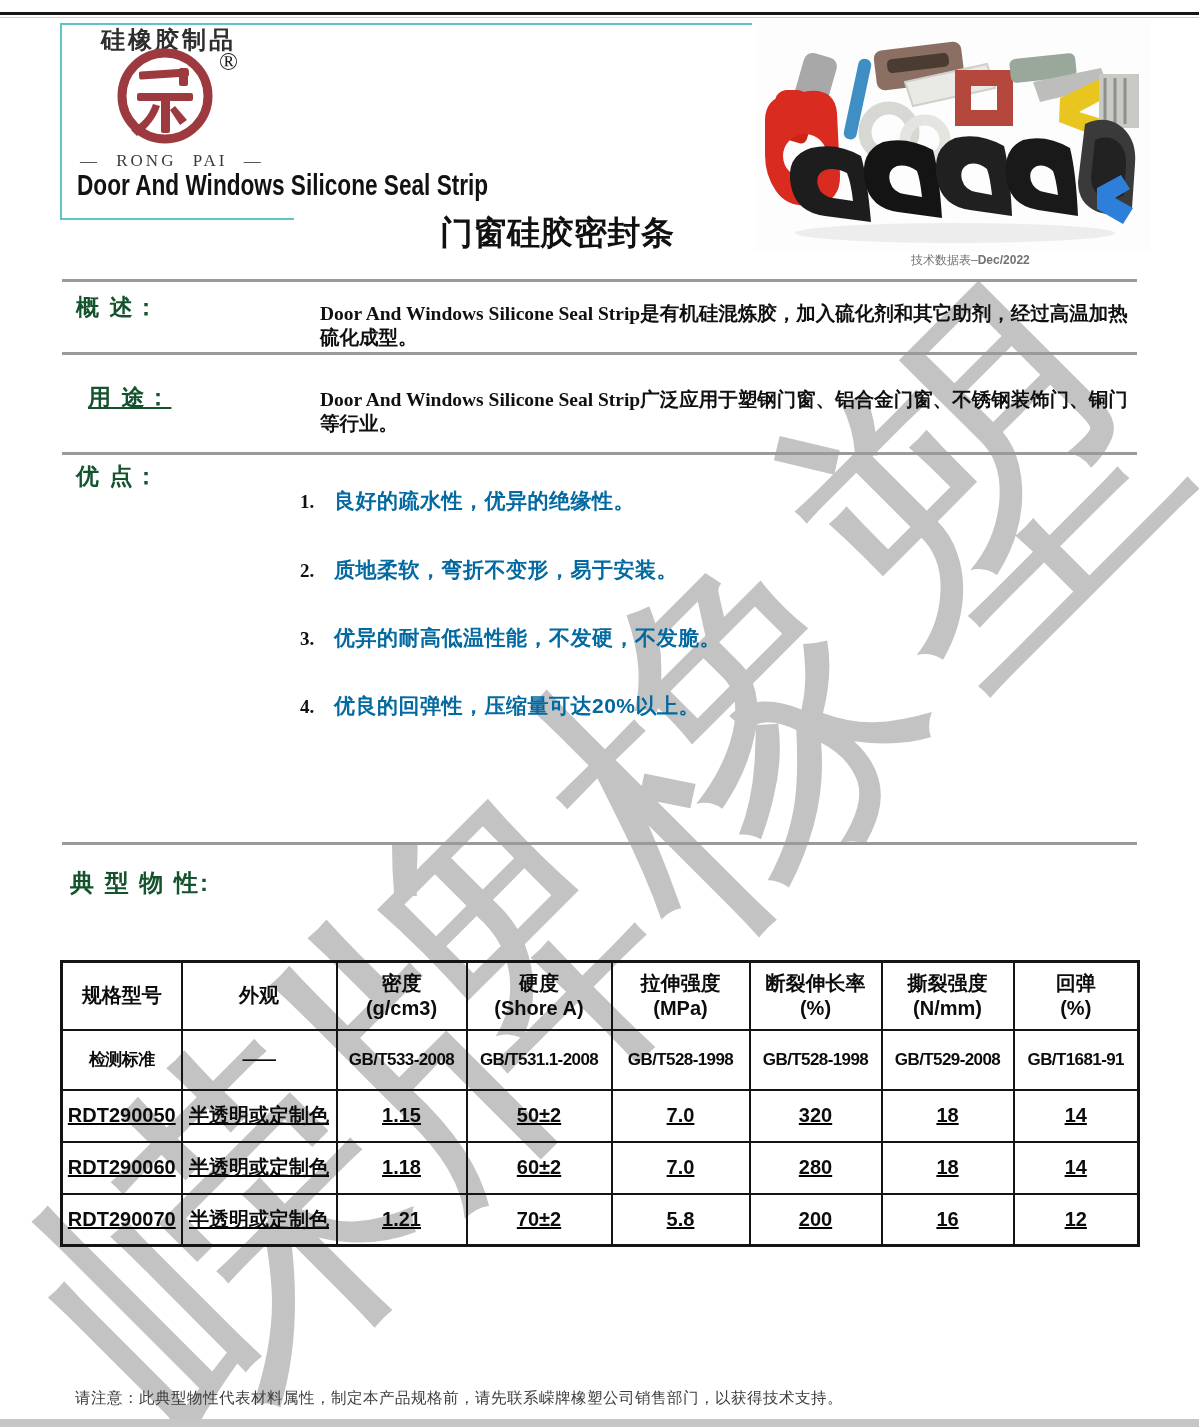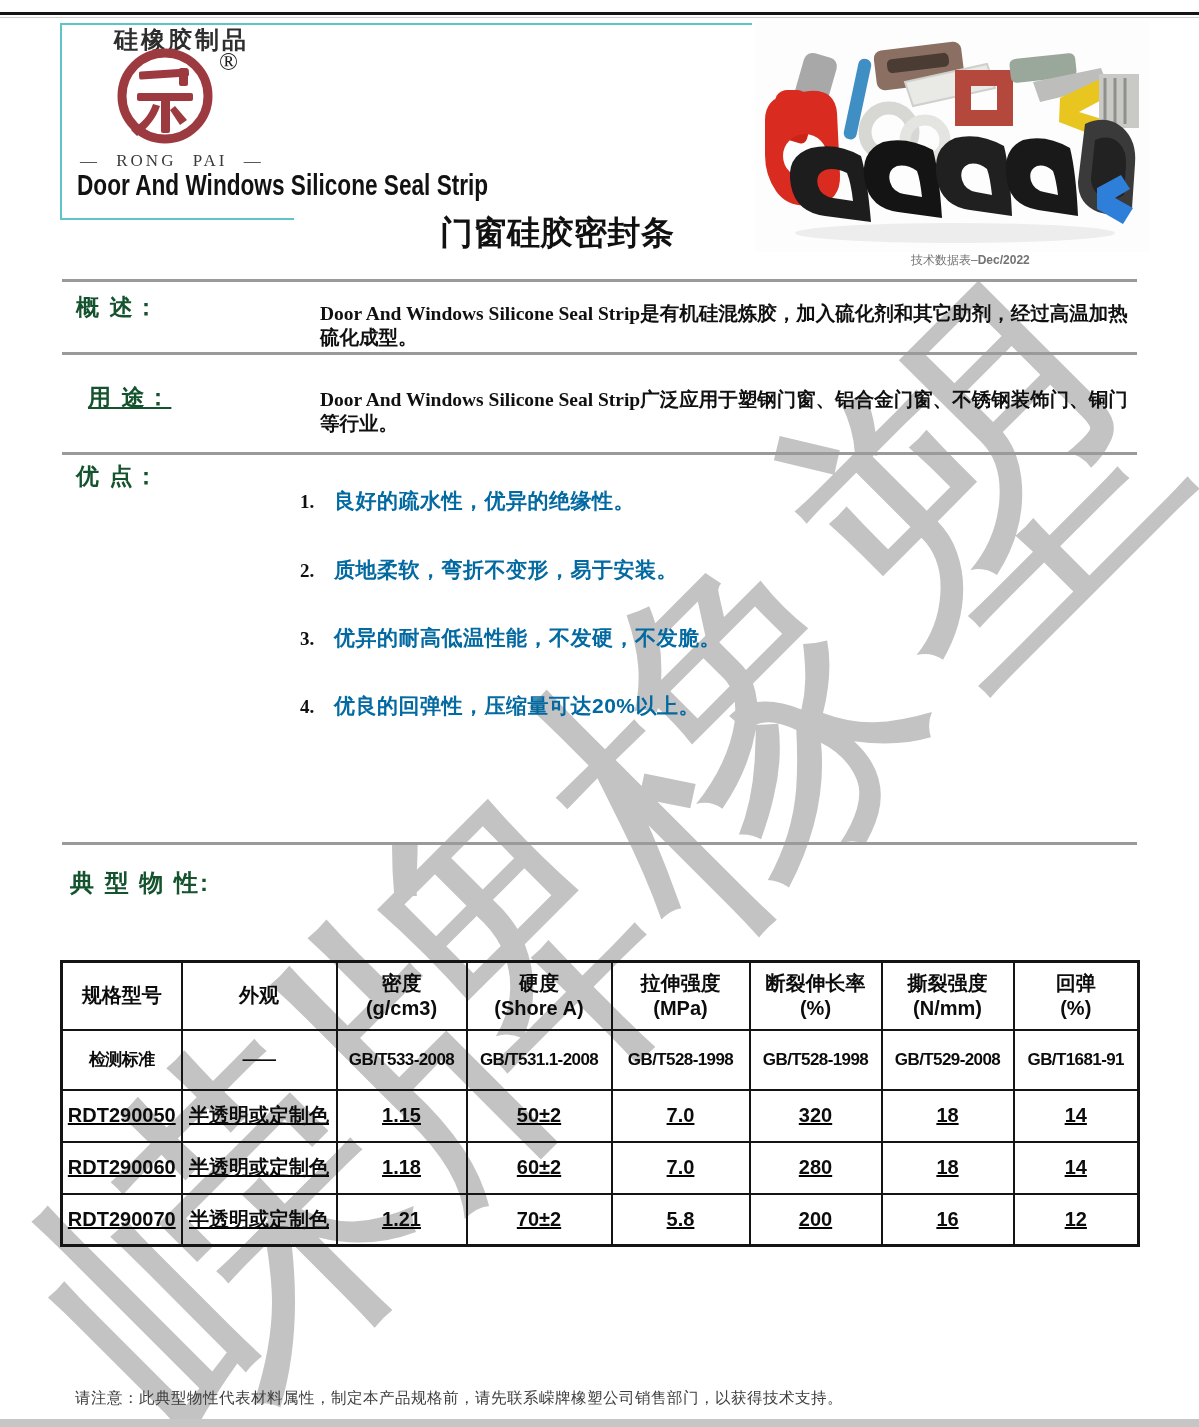--- a/index.html
+++ b/index.html
@@ -18,21 +18,21 @@
   }
   .z { position:absolute; z-index:1; }
   
   .top-rule       { left:0; top:12px; width:1199px; height:3px; background:#161616; }
   .top-rule-sh    { left:0; top:17px; width:1199px; height:1px; background:#cfcfcf; }
   
   .frame-top    { left:60px; top:23px; width:692px; height:2px; background:#5fc4c6; }
   .frame-left   { left:60px; top:23px; width:2px; height:197px; background:#5fc4c6; }
   .frame-bottom { left:60px; top:218px; width:234px; height:2px; background:#5fc4c6; }
   
-  .brand-caption { left:114px; top:24px; font-size:24px; font-weight:600; color:#2e2e2e; letter-spacing:3px; }
+  .brand-caption { left:101px; top:24px; font-size:24px; font-weight:600; color:#2e2e2e; letter-spacing:3px; }
   .logo { left:113px; top:46px; width:106px; height:100px; }
   .registered { left:219px; top:48px; font-size:25px; color:#1d1d1d; font-family:"Liberation Serif",serif; }
   .brand-romanized {
     left:80px; top:151px; width:176px; text-align:center;
     font-family:"Liberation Serif", serif; font-size:17px; color:#3a3a3a;
     letter-spacing:3px; word-spacing:9px; white-space:nowrap;
   }
   .title-en {
     left:77px; top:169px; font-size:29px; font-weight:bold; color:#121212;
     white-space:nowrap; transform:scaleX(0.78); transform-origin:left center;

